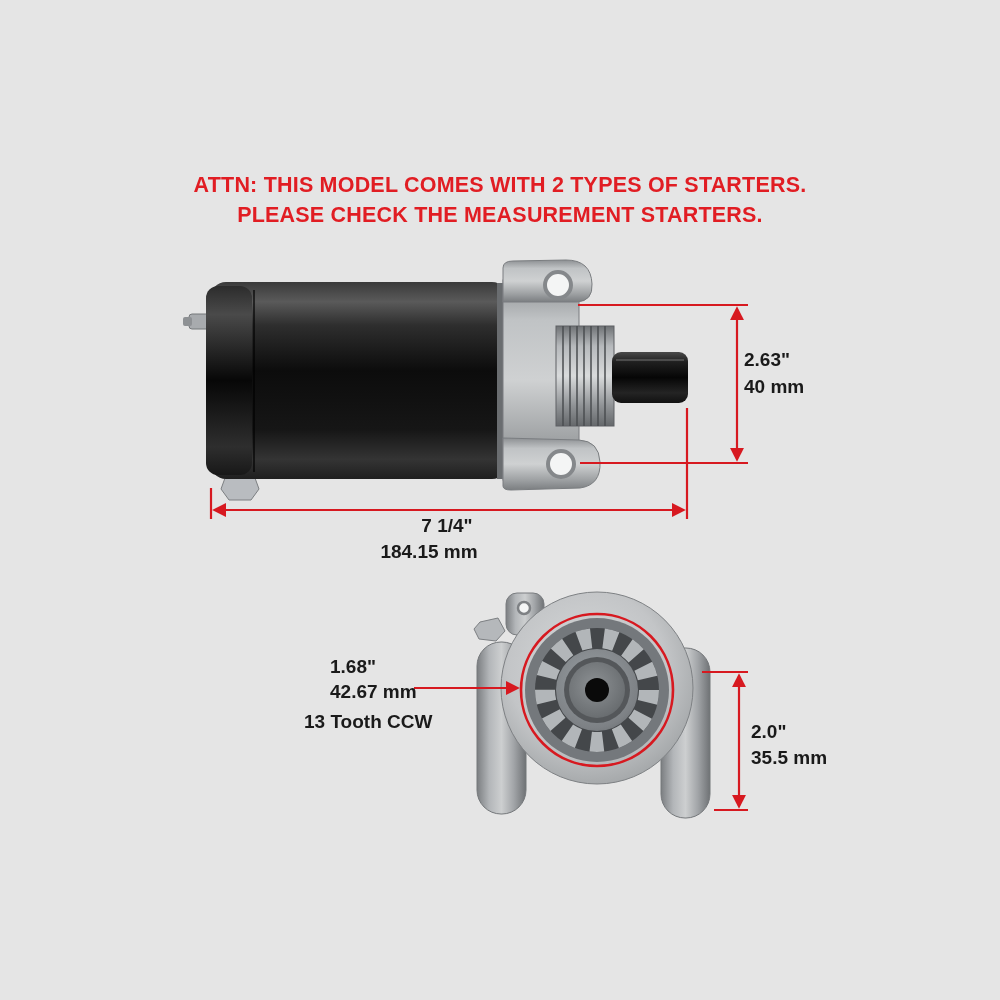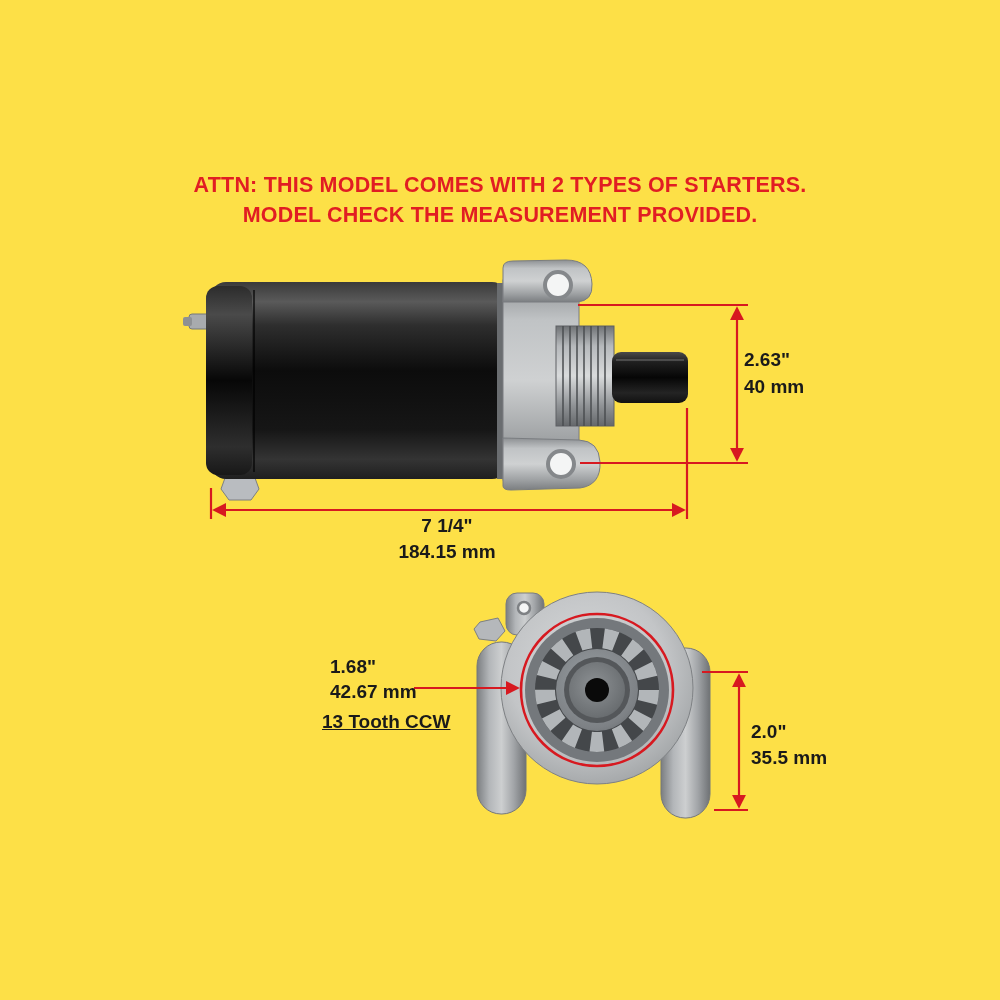--- a/index.html
+++ b/index.html
@@ -1,17 +1,17 @@
 <!DOCTYPE html>
 <html><head>
 <meta charset="utf-8">
 <style>
   html,body{margin:0;padding:0;background:#ffffff;}
   .canvas{
-    position:relative;width:1000px;height:1000px;background:#fde047;
+    position:relative;width:1000px;height:1000px;background:#e5e5e5;
     font-family:"Liberation Sans",sans-serif;overflow:hidden;
   }
   .warning{
     position:absolute;top:170px;left:0;width:100%;
     text-align:center;color:#e11d23;font-weight:bold;
     font-size:21.5px;line-height:30px;letter-spacing:.2px;
   }
   .gfx{position:absolute;top:0;left:0;}
   .dim-label{
     position:absolute;font-weight:bold;font-size:19px;color:#1a1a1a;
@@ -19,21 +19,21 @@
   }
   .dim-label.center{width:200px;text-align:center;}
 </style>
 </head>
 <body>
 
 <div class="canvas">
 
   <div class="warning">
     <div>ATTN: THIS MODEL COMES WITH 2 TYPES OF STARTERS.</div>
-    <div>MODEL CHECK THE MEASUREMENT PROVIDED.</div>
+    <div>PLEASE CHECK THE MEASUREMENT STARTERS.</div>
   </div>
 
   <svg class="gfx" width="1000" height="1000" viewBox="0 0 1000 1000">
     <defs>
       <linearGradient id="bodyGrad" x1="0" y1="0" x2="0" y2="1">
         <stop offset="0" stop-color="#3a3a3a"></stop>
           <stop offset=".1" stop-color="#5a5a5a"></stop>
         <stop offset=".22" stop-color="#2e2e2e"></stop>
           <stop offset=".45" stop-color="#0c0c0c"></stop>
         <stop offset=".75" stop-color="#161616"></stop>
@@ -172,22 +172,22 @@
       <line x1="702" y1="672" x2="748" y2="672"></line>
       <line x1="714" y1="810" x2="748" y2="810"></line>
       <line x1="739" y1="676" x2="739" y2="806" marker-start="url(#arrowR)" marker-end="url(#arrowR)"></line>
     </g>
   </svg>
 
   <div class="dim-label" style="left:744px;top:350px;">2.63"</div>
   <div class="dim-label" style="left:744px;top:377px;">40 mm</div>
 
   <div class="dim-label center" style="left:347px;top:516px;">7 1/4"</div>
-  <div class="dim-label center" style="left:347px;top:542px;">184.15 mm</div>
+  <div class="dim-label center" style="left:329px;top:542px;">184.15 mm</div>
 
   <div class="dim-label" style="left:330px;top:657px;">1.68"</div>
   <div class="dim-label" style="left:330px;top:682px;text-align:right;">42.67 mm</div>
-  <div class="dim-label" style="left:322px;top:712px;text-decoration:underline;">13 Tooth CCW</div>
+  <div class="dim-label" style="left:304px;top:712px;">13 Tooth CCW</div>
 
   <div class="dim-label" style="left:751px;top:722px;">2.0"</div>
   <div class="dim-label" style="left:751px;top:748px;">35.5 mm</div>
 
 </div>
 
 </body></html>

